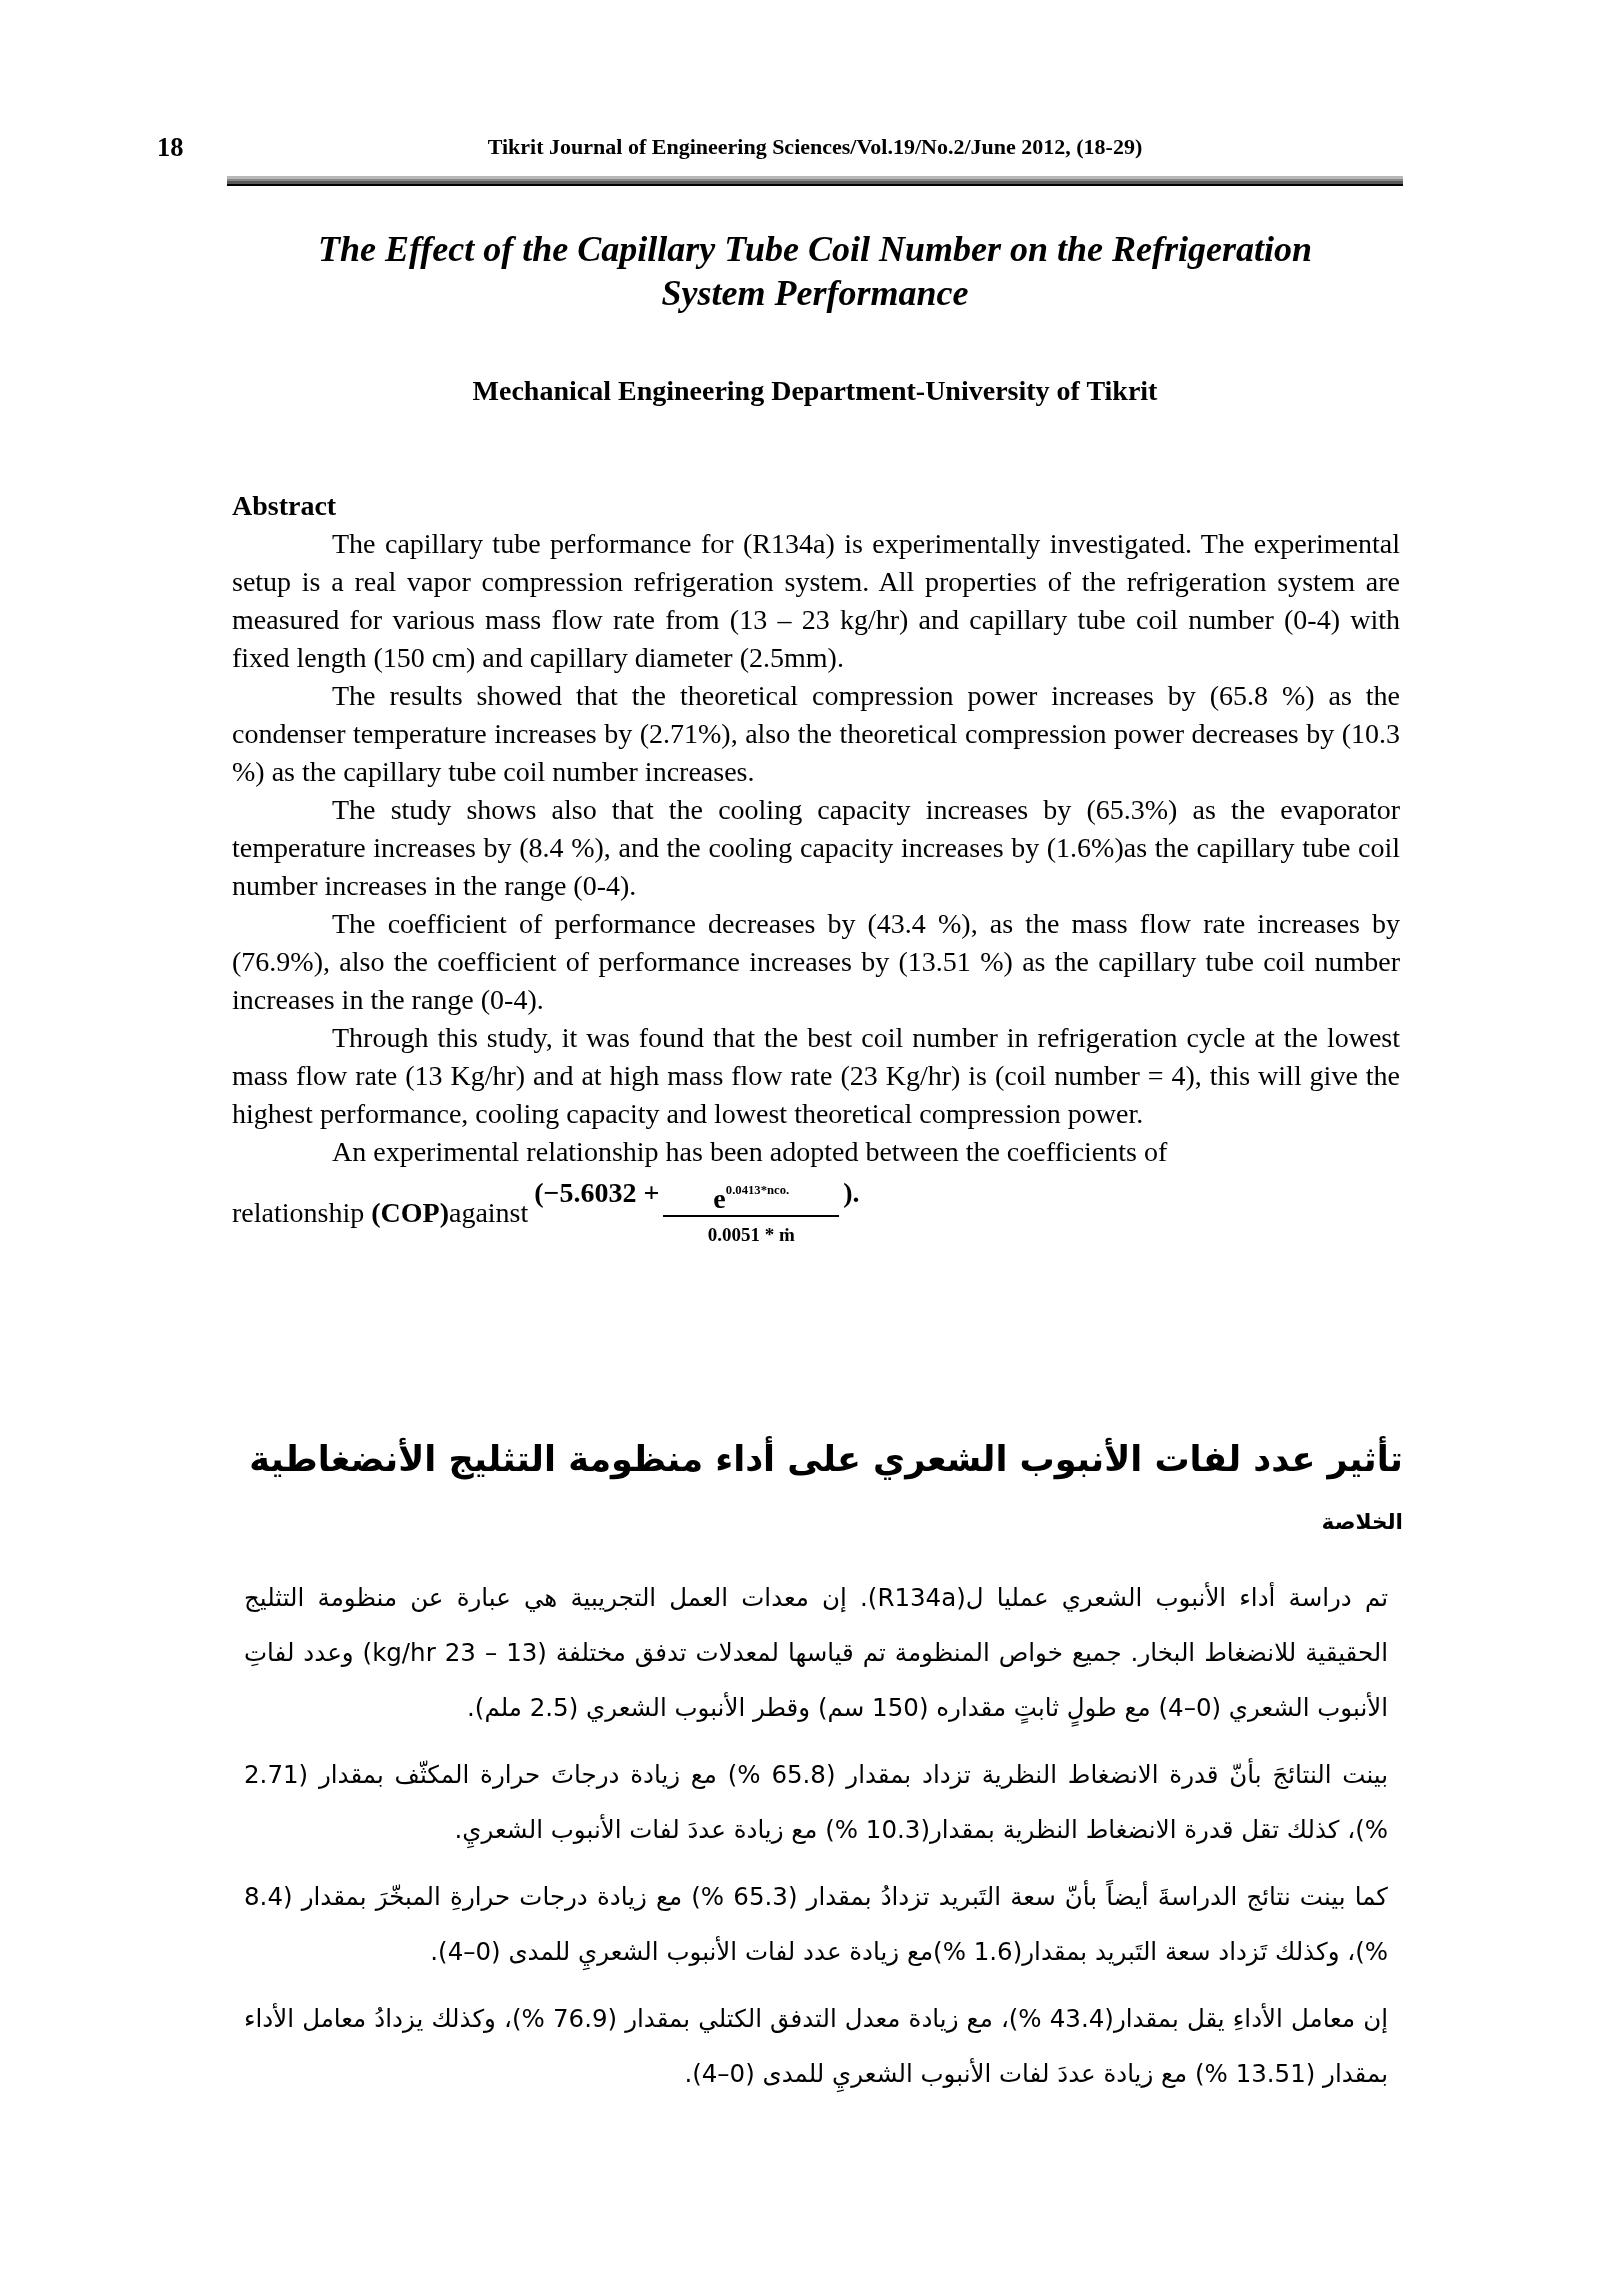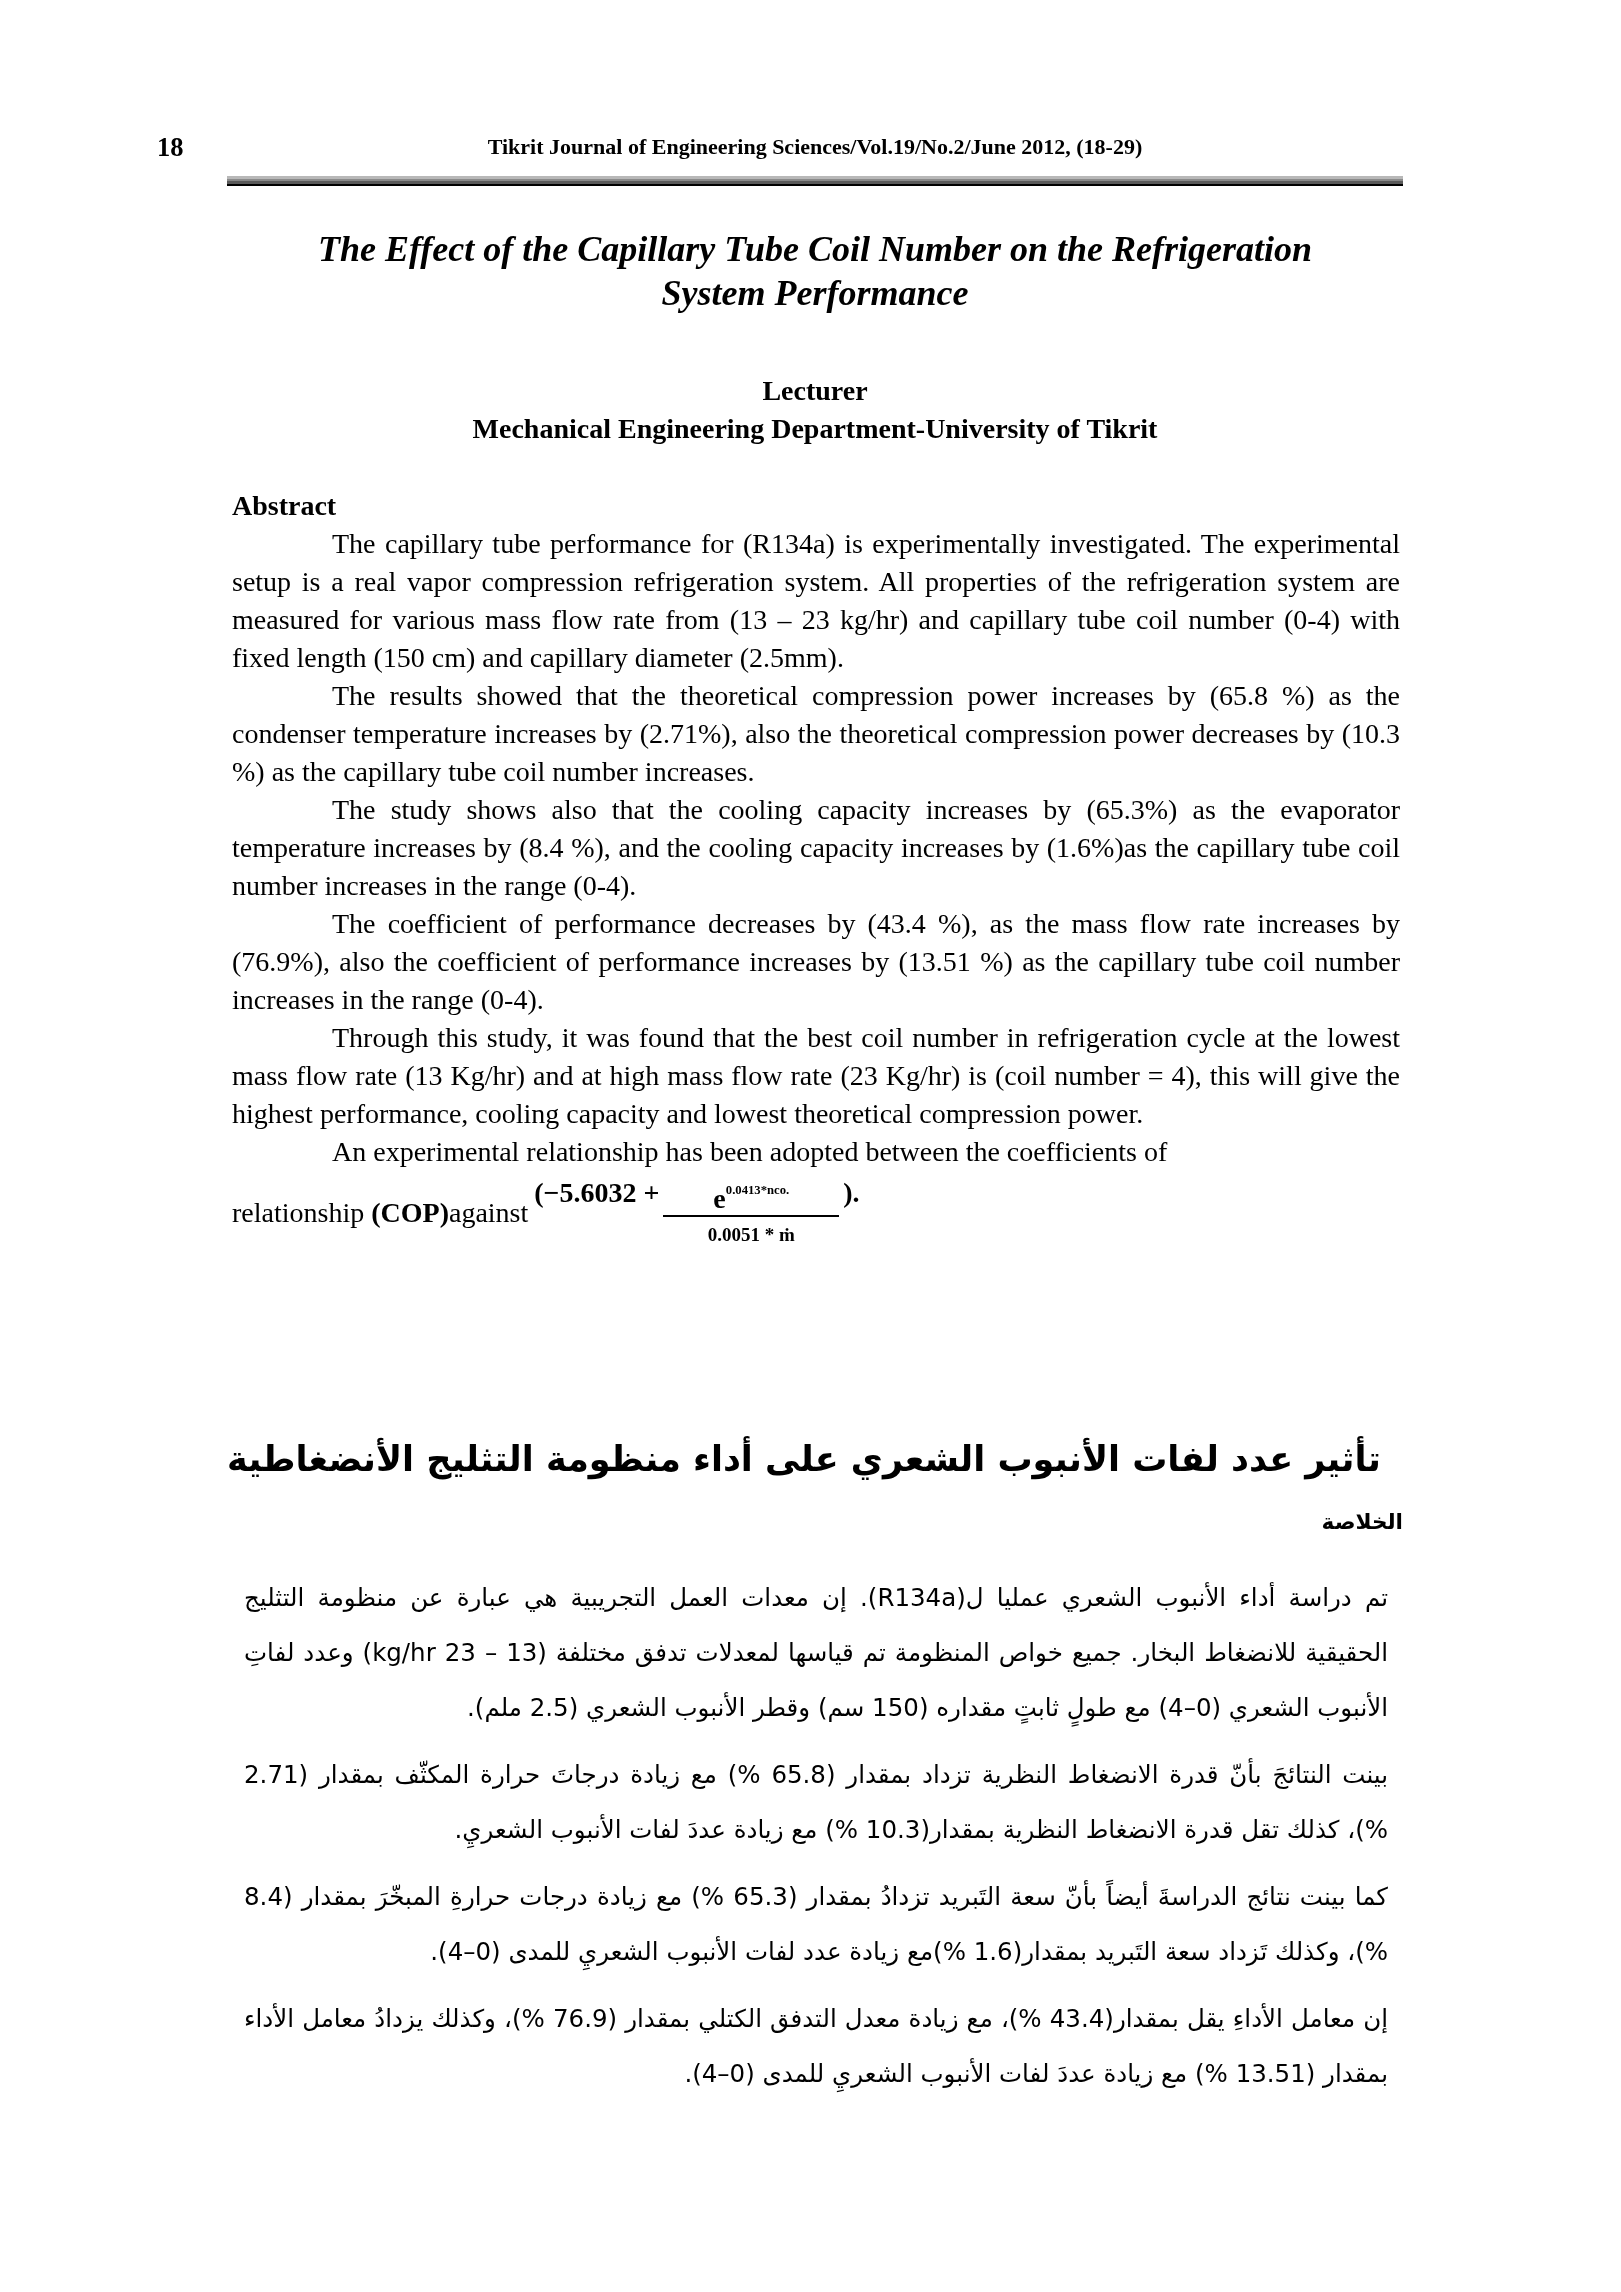--- a/index.html
+++ b/index.html
@@ -22,21 +22,21 @@
   .abstract p.noindent { text-indent: 0; }
   .formula-line { display: flex; align-items: center; height: 80px; margin-top: 2px; }
   .formula { display: inline-flex; align-items: flex-start; font-weight: bold; margin-left: 5.9px; }
   .frac { display: inline-flex; flex-direction: column; align-items: center; margin: 0 3.9px; }
   .frac .num { font-size: 28px; line-height: 33px; }
   .frac .num sup { font-size: 12.7px; vertical-align: 13.7px; }
   .frac .bar { height: 2px; background: #000; width: 100%; min-width: 176px; }
   .frac .den { font-size: 19px; line-height: 35px; }
   .keywords b { font-weight: bold; }
 
-  .ar-title { position: absolute; left: 227px; width: 1176px; top: 1439px; text-align: left;
+  .ar-title { position: absolute; left: 227px; width: 1176px; top: 1439px; text-align: right;
            font-family: "DejaVu Sans", sans-serif; font-weight: bold; font-size: 35px; direction: rtl; }
   .ar-heading { position: absolute; right: 218px; top: 1509px; direction: rtl;
            font-family: "DejaVu Sans", sans-serif; font-weight: bold; font-size: 21.6px; }
   .ar-body { position: absolute; left: 232px; width: 1168px; top: 1558px; direction: rtl;
            font-family: "DejaVu Sans", sans-serif; font-size: 24.5px; line-height: 55px; text-align: justify; }
   .ar-body p { margin: 12px; }
 </style>
 </head>
 <body>
 
@@ -48,21 +48,20 @@
     <div class="r3"></div>
     <div class="r4"></div>
 </div>
 
 <div class="title">
   <div>The Effect of the Capillary Tube Coil Number on the Refrigeration</div>
   <div>System Performance</div>
 </div>
 
 <div class="author-block">
-  <div>Lecturer</div>
   <div>Mechanical Engineering Department-University of Tikrit</div>
 </div>
 
 <div class="abstract">
   <p class="abstract-heading noindent">Abstract</p>
   <p>The capillary tube performance for (R134a) is experimentally investigated. The experimental setup is a real vapor compression refrigeration system. All properties of the refrigeration system are measured for various mass flow rate from (13 – 23 kg/hr) and capillary tube coil number (0-4) with fixed length (150 cm) and capillary diameter (2.5mm).</p>
   <p>The results showed that the theoretical compression power increases by (65.8 %) as the condenser temperature increases by (2.71%), also the theoretical compression power decreases by (10.3 %) as the capillary tube coil number increases.</p>
   <p>The study shows also that the cooling capacity increases by (65.3%) as the evaporator temperature increases by (8.4 %), and the cooling capacity increases by (1.6%)as the capillary tube coil number increases in the range (0-4).</p>
   <p>The coefficient of performance decreases by (43.4 %), as the mass flow rate increases by (76.9%),  also the coefficient of performance increases by (13.51 %) as the capillary tube coil number increases in the range (0-4).</p>
   <p>Through this study,  it was found that the best coil number in refrigeration cycle at the lowest mass flow rate (13 Kg/hr) and at high mass flow rate (23 Kg/hr) is (coil number = 4), this will give the highest performance, cooling capacity and lowest theoretical compression power.</p>

